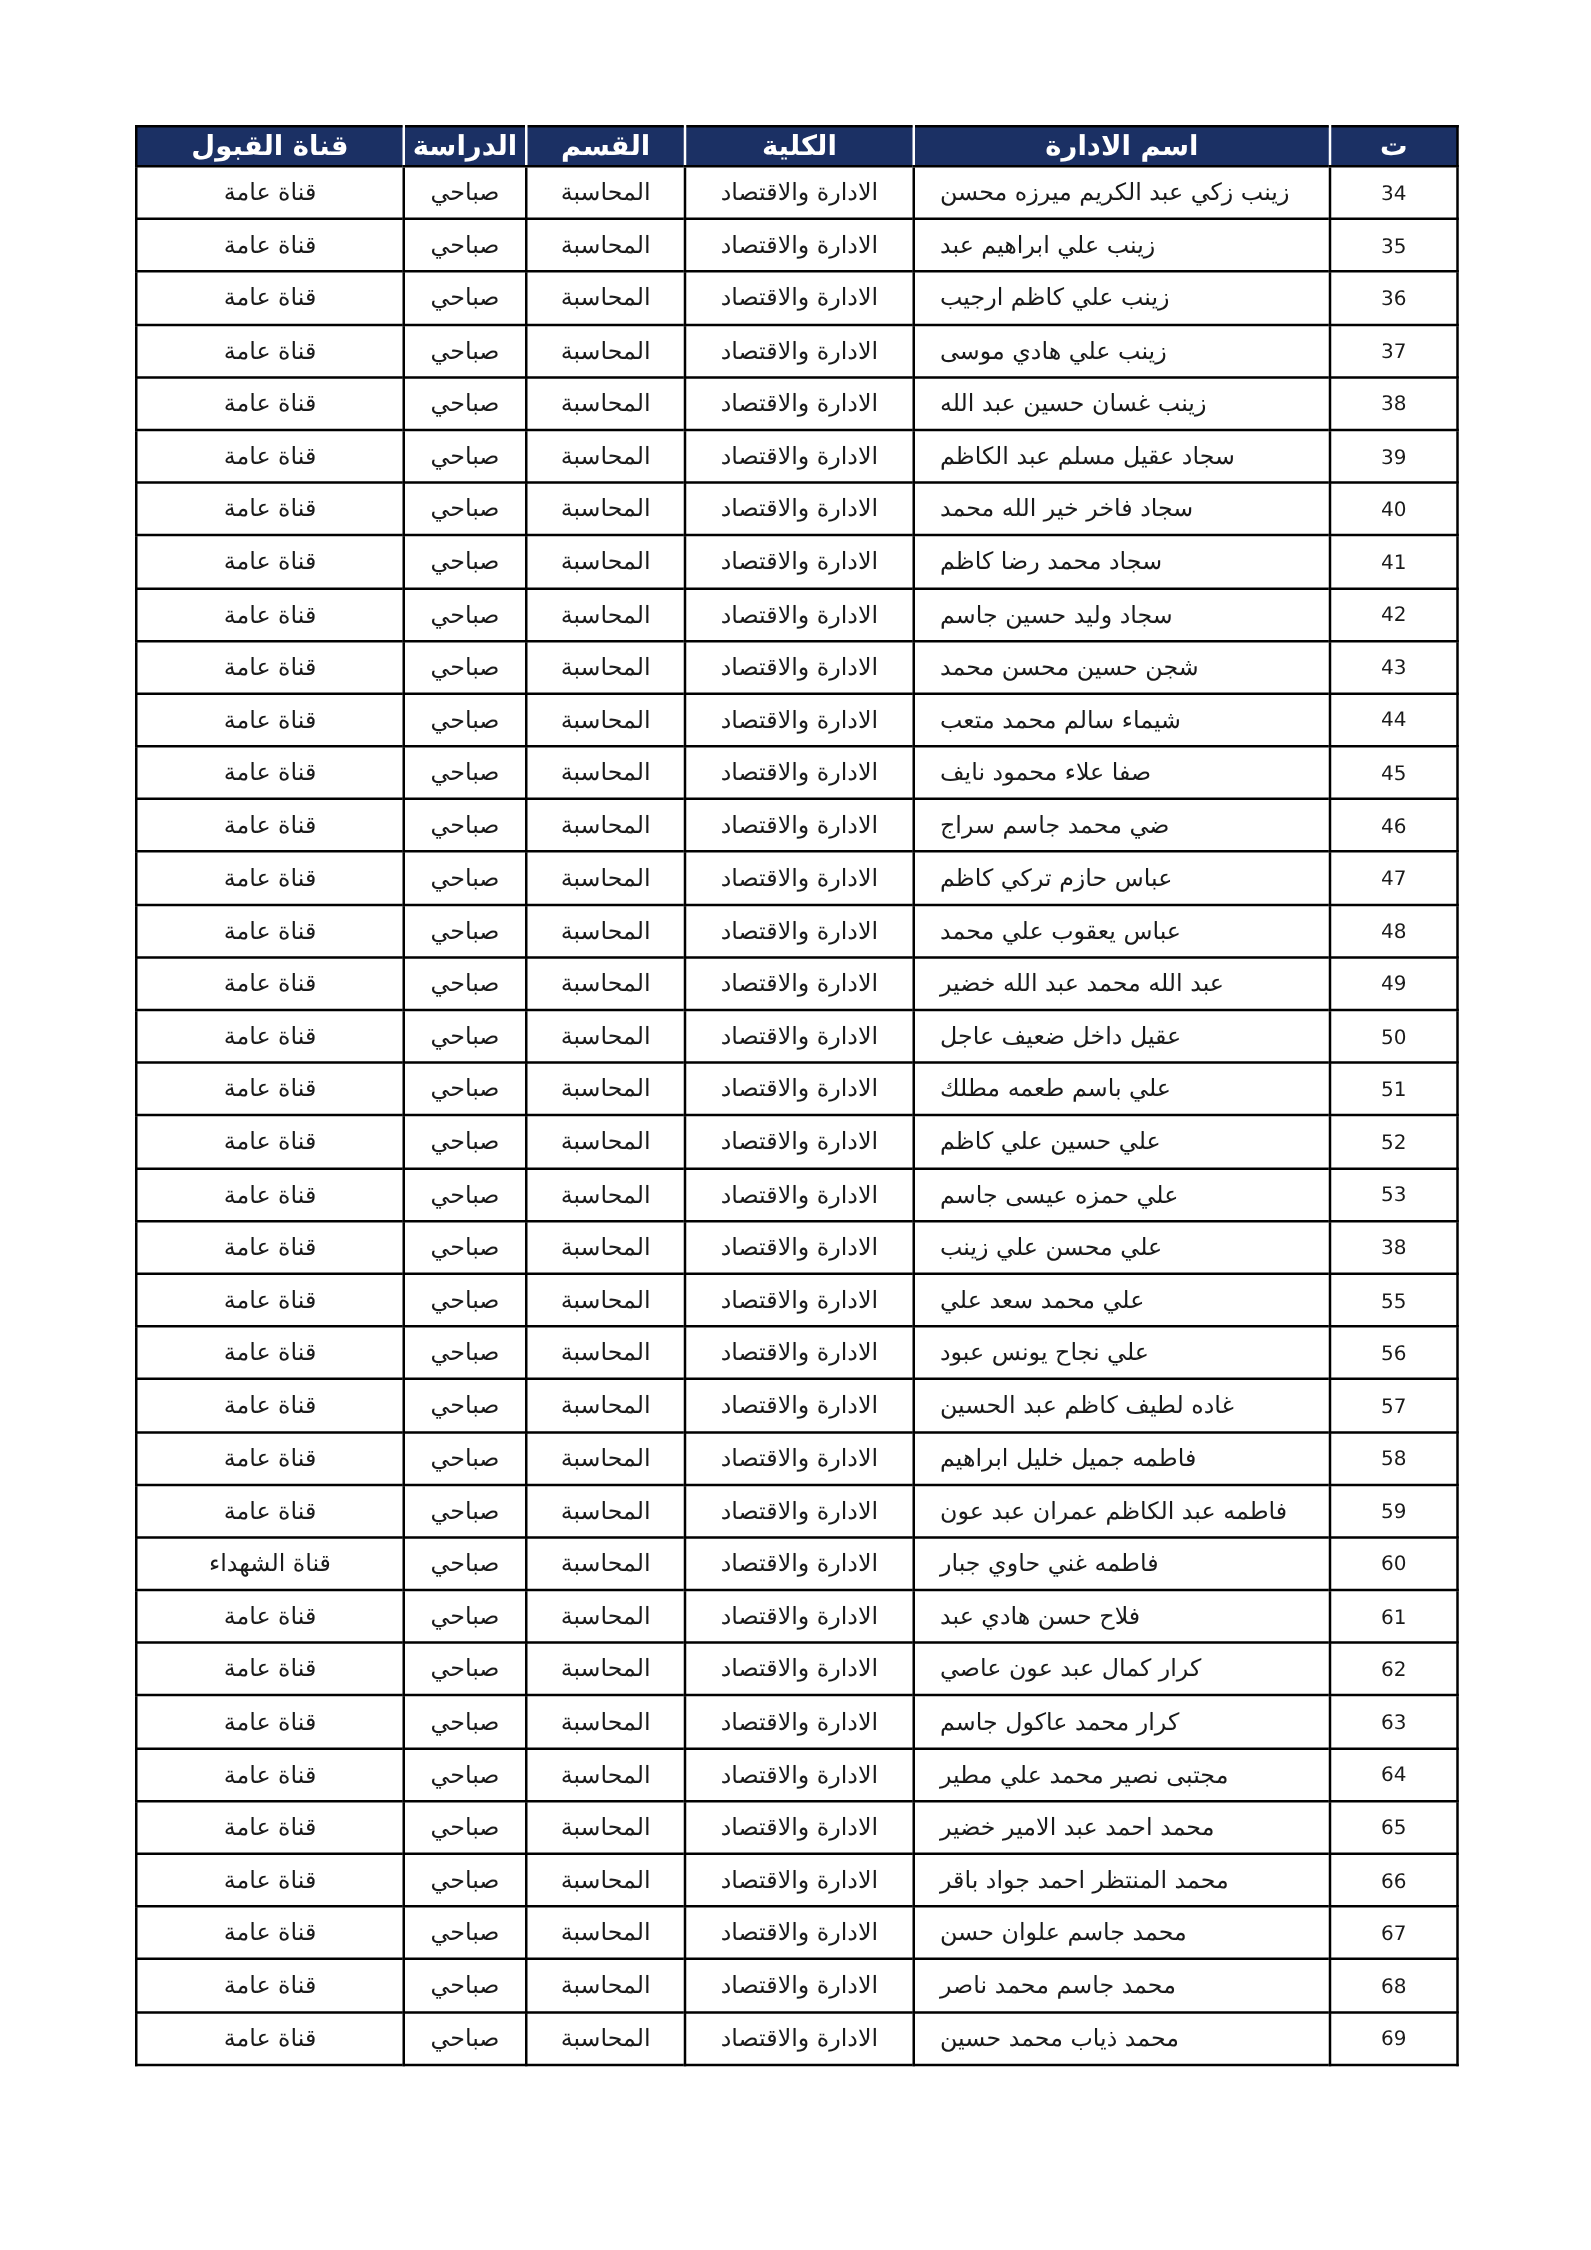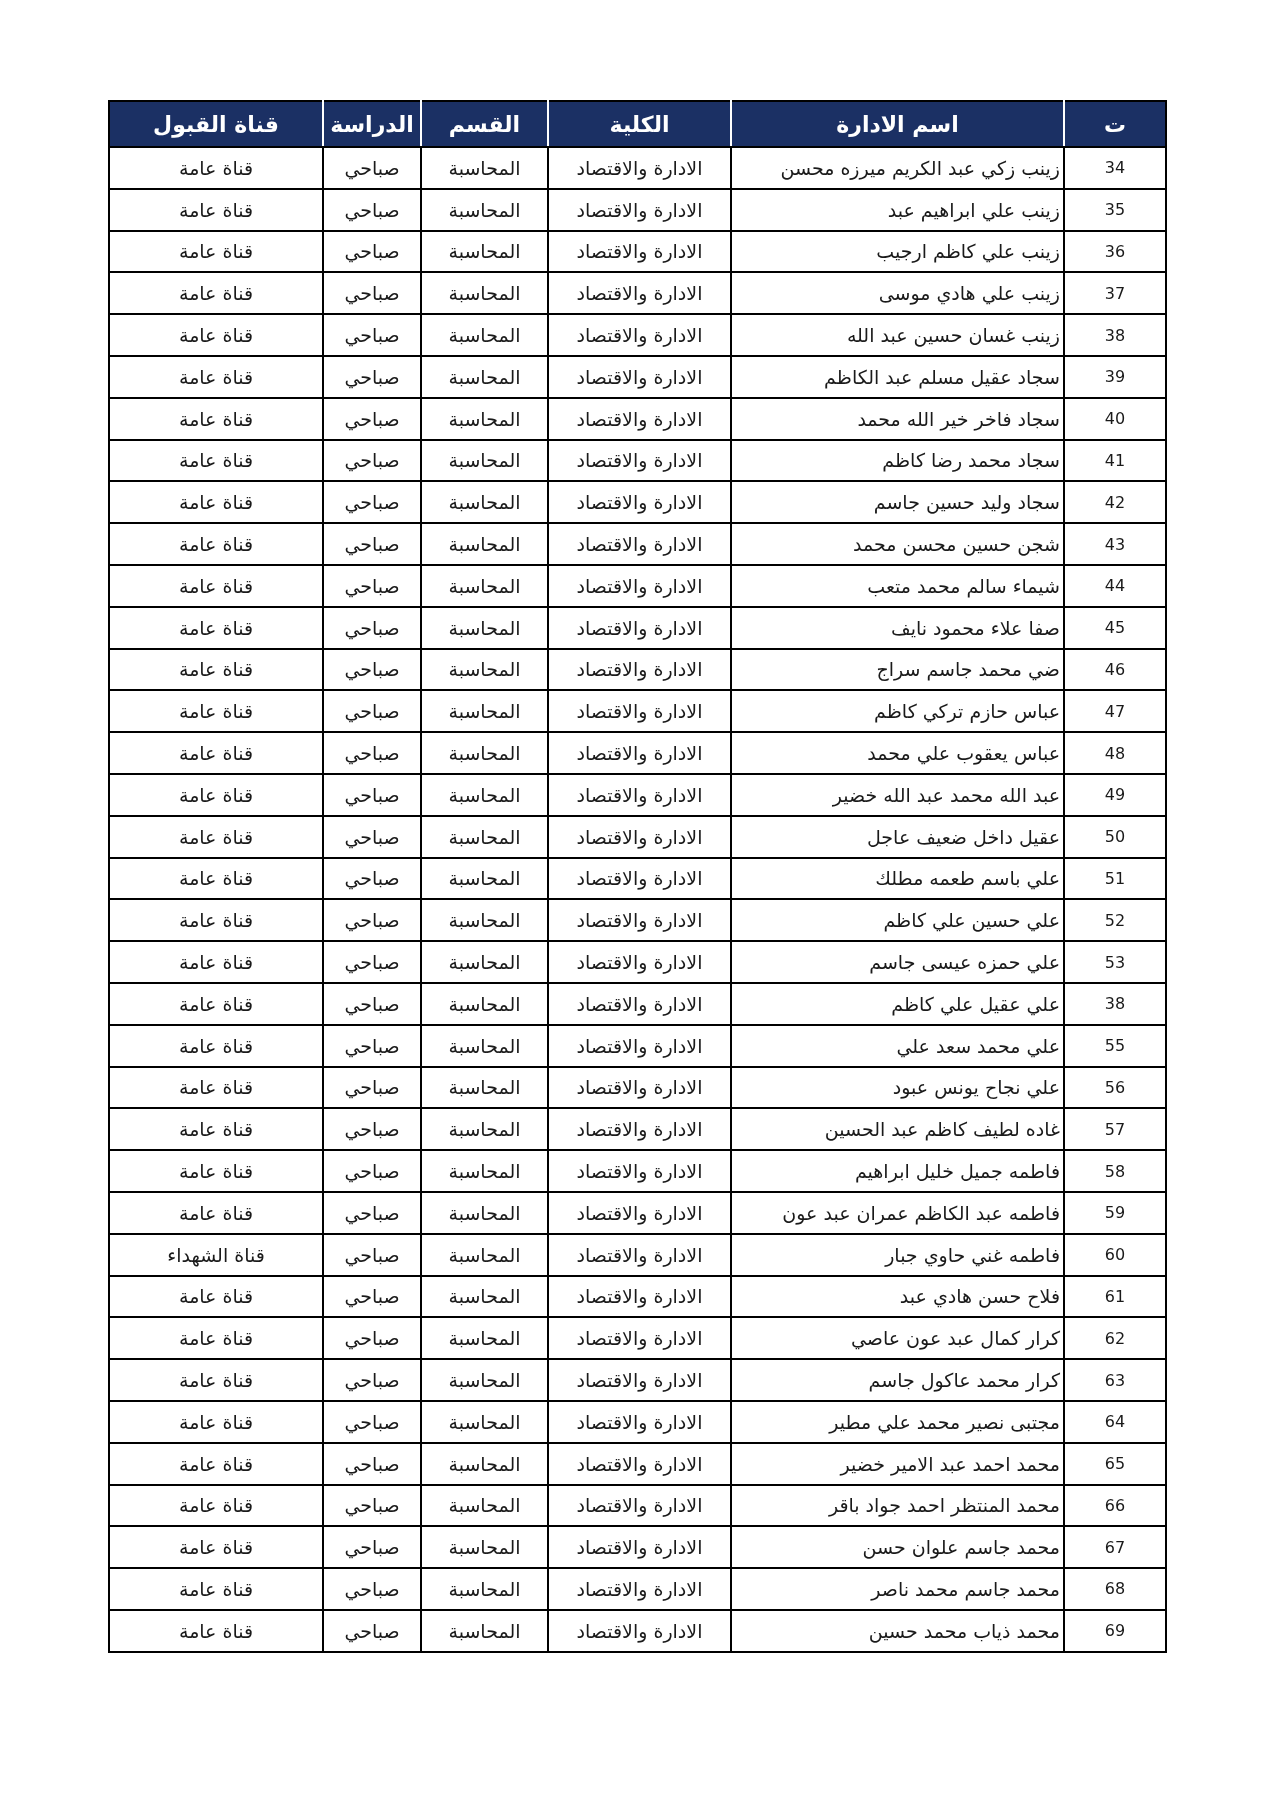--- a/index.html
+++ b/index.html
@@ -16,21 +16,21 @@
     border-collapse: collapse;
     table-layout: fixed;
     direction: rtl;
     background: #ffffff;
   }
   table.student-table th {
     background: #1b3064;
     color: #ffffff;
     font-weight: bold;
     font-size: 22px;
-    height: 46px;
+    height: 32px;
     text-align: center;
     vertical-align: middle;
     border-top: 2px solid #000000;
     border-bottom: 2px solid #000000;
     border-left: 2px solid #ffffff;
     border-right: 2px solid #ffffff;
   }
   table.student-table th:first-child { border-right: 2px solid #000000; }
   table.student-table th:last-child  { border-left: 2px solid #000000; }
   table.student-table td {
@@ -38,22 +38,23 @@
     color: #1a1a1a;
     font-size: 19px;
     text-align: center;
     vertical-align: middle;
     height: 41.8px;
     overflow: hidden;
     white-space: nowrap;
   }
   
   table.student-table td:nth-child(2) {
-    text-align: right;
+    text-align: left;
     padding-right: 3px;
+    padding-left: 20px;
   }
   table.student-table td:nth-child(1) {
     font-size: 16px;
   }
 </style>
 </head>
 <body>
 
 <div class="page">
   <table class="student-table">
@@ -231,21 +232,21 @@
         <tr>
           <td>53</td>
           <td>علي حمزه عيسى جاسم</td>
           <td>الادارة والاقتصاد</td>
           <td>المحاسبة</td>
           <td>صباحي</td>
           <td>قناة عامة</td>
         </tr>
         <tr>
           <td>38</td>
-          <td>علي عقيل علي كاظم</td>
+          <td>علي محسن علي زينب</td>
           <td>الادارة والاقتصاد</td>
           <td>المحاسبة</td>
           <td>صباحي</td>
           <td>قناة عامة</td>
         </tr>
         <tr>
           <td>55</td>
           <td>علي محمد سعد علي</td>
           <td>الادارة والاقتصاد</td>
           <td>المحاسبة</td>

